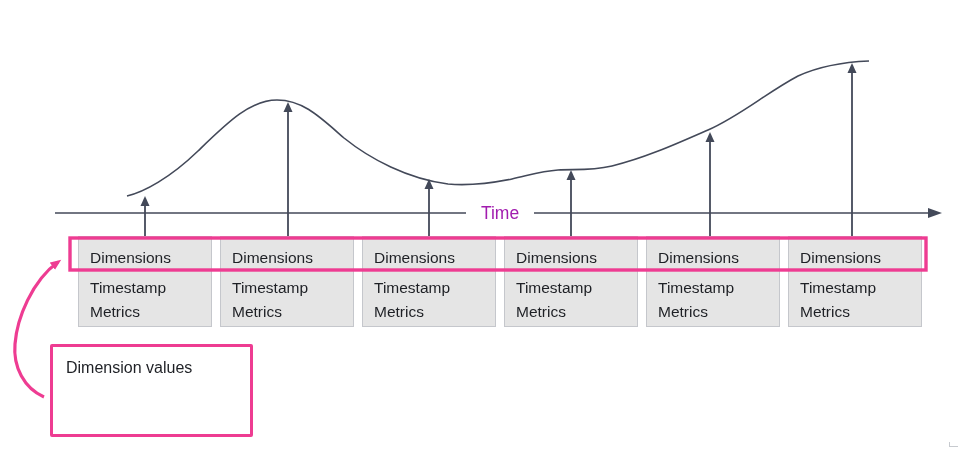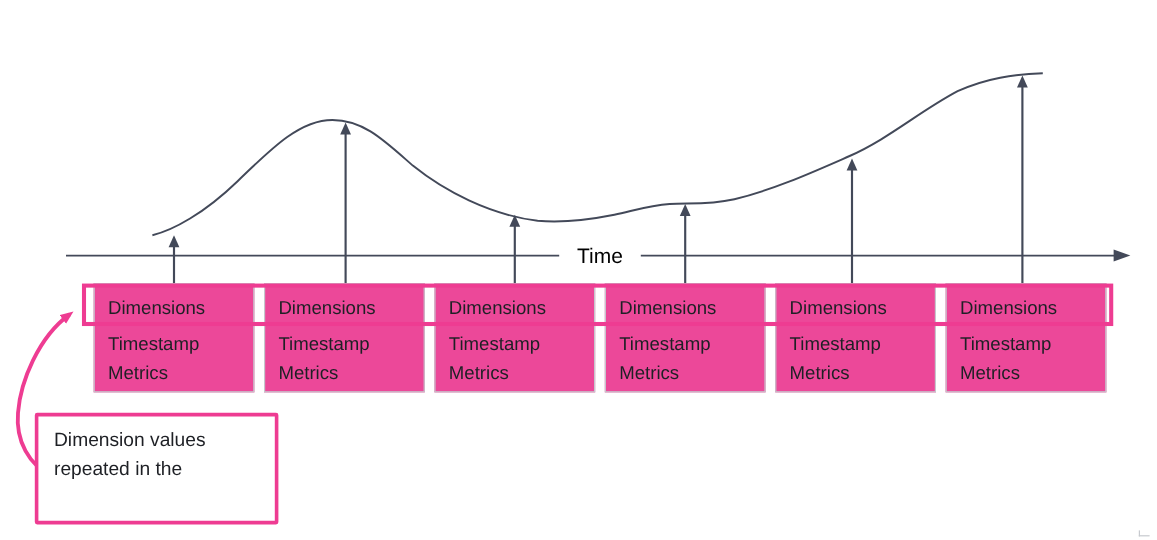--- a/index.html
+++ b/index.html
@@ -19,40 +19,40 @@
   #fig-over{z-index:3;pointer-events:none;}
   .stroke-line{stroke:var(--line);fill:none;}
   .fill-line{fill:var(--line);stroke:none;}
   .stroke-pink{stroke:var(--accent-pink);fill:none;}
   .fill-pink{fill:var(--accent-pink);stroke:none;}
 
   .time-label{
     position:absolute;z-index:2;
     left:466px;top:201px;width:68px;height:24px;
     background:#ffffff;text-align:center;
-    font-size:17.5px;line-height:24px;color:#000000;
+    font-size:17.5px;line-height:24px;color:#a21caf;
   }
 
   .boxes{
     position:absolute;z-index:2;
     left:78px;top:236px;width:844px;height:91px;
     display:flex;gap:8px;
   }
   .box{
-    width:134px;height:91px;background:#ec4899;
+    width:134px;height:91px;background:#e5e5e5;
     border:1.5px solid var(--box-border);
     padding:9px 4px 0 11px;
     font-size:15.5px;
   }
   .box .row{line-height:24px;white-space:nowrap;}
   .box .row-dim{margin-bottom:6px;}
 
   .callout{
     position:absolute;z-index:4;
-    left:29px;top:344px;width:203px;height:93px;
+    left:50px;top:344px;width:203px;height:93px;
     background:#ffffff;
     border:3px solid var(--accent-pink);
     border-radius:2px;
     padding:9px 5px 0 13px;
     font-size:16px;line-height:23.5px;
   }
   .callout span{display:block;}
 
   .ui-artifact{
     position:absolute;z-index:1;
@@ -152,18 +152,17 @@
       <marker id="pinkHead" orient="auto" markerWidth="12" markerHeight="12" refX="7" refY="4.5" markerUnits="userSpaceOnUse">
         <path d="M0,0 L11,4.5 L0,9 z" class="fill-pink"></path>
       </marker>
     </defs>
     <rect class="stroke-pink" stroke-width="3.4" x="70" y="238" width="856" height="32"></rect>
     <path class="stroke-pink" stroke-width="3.2" marker-end="url(#pinkHead)" d="M 44 397 C 24 388, 13 367, 15 344 C 17 318, 32 281, 58 262"></path>
   </svg>
 
   <div class="callout">
     <span>Dimension values</span>
-    <span>repeated in the</span>
   </div>
 
   <div class="ui-artifact"></div>
 
 </div>
 
 </body></html>

